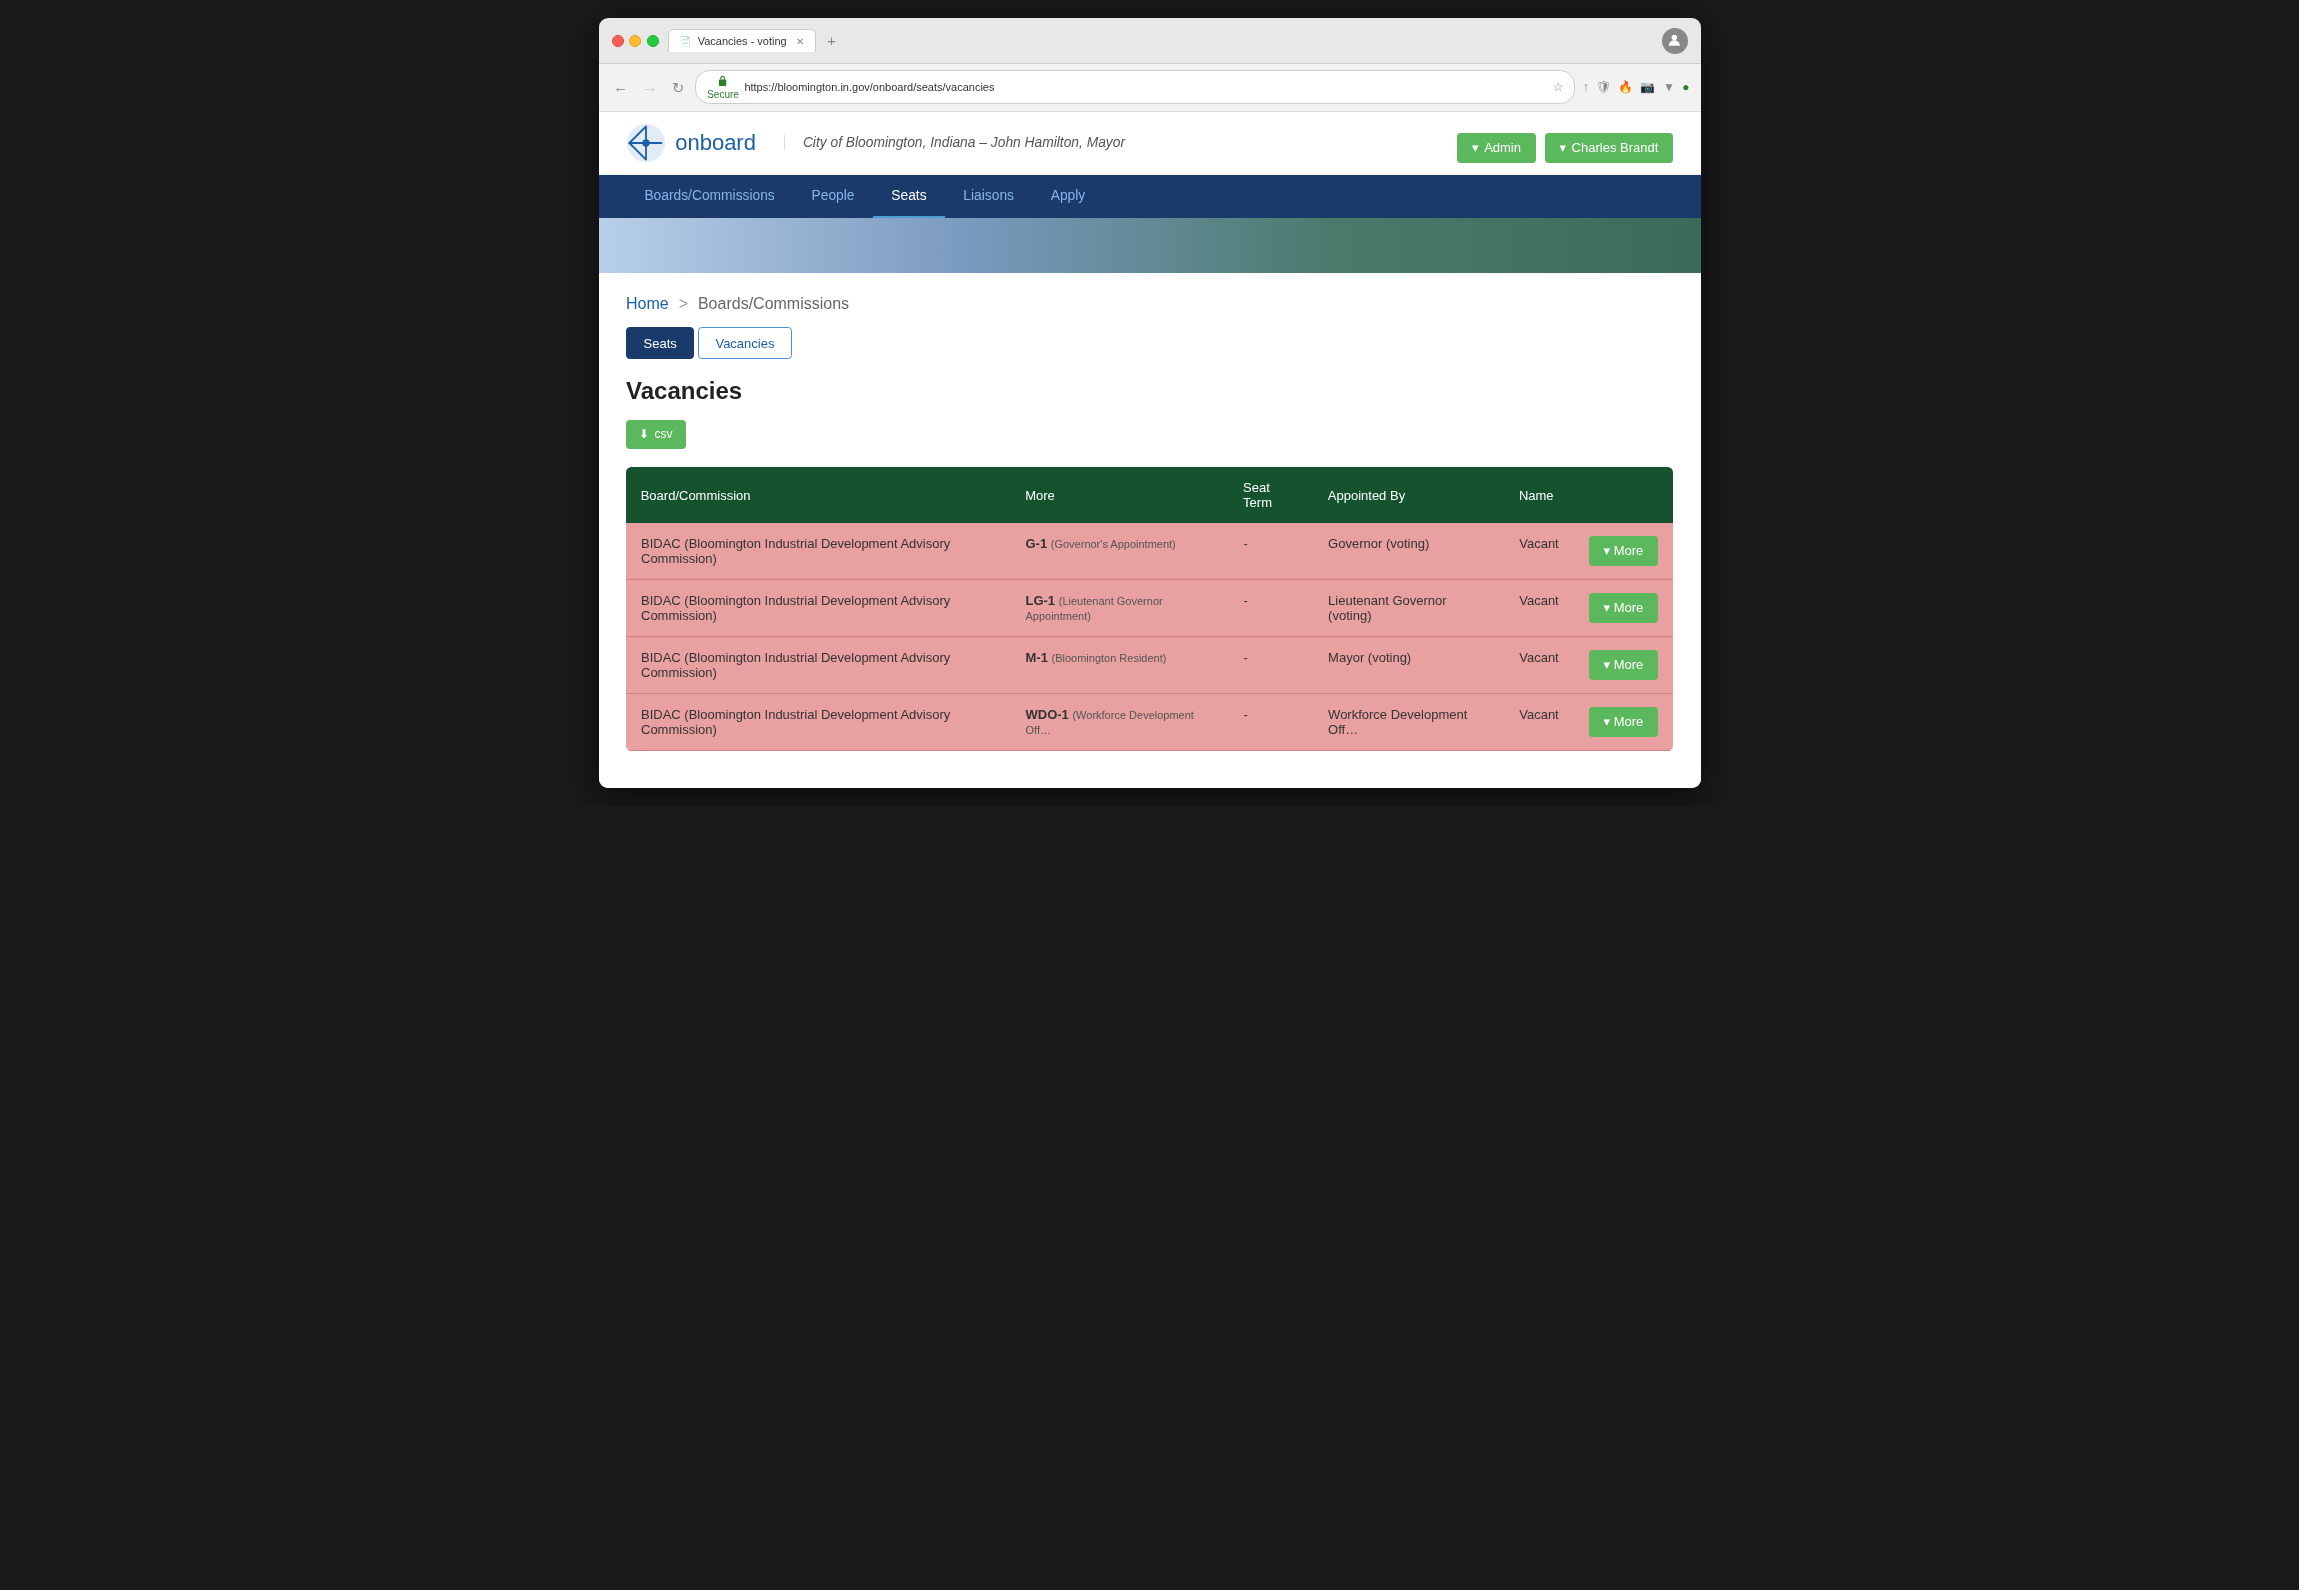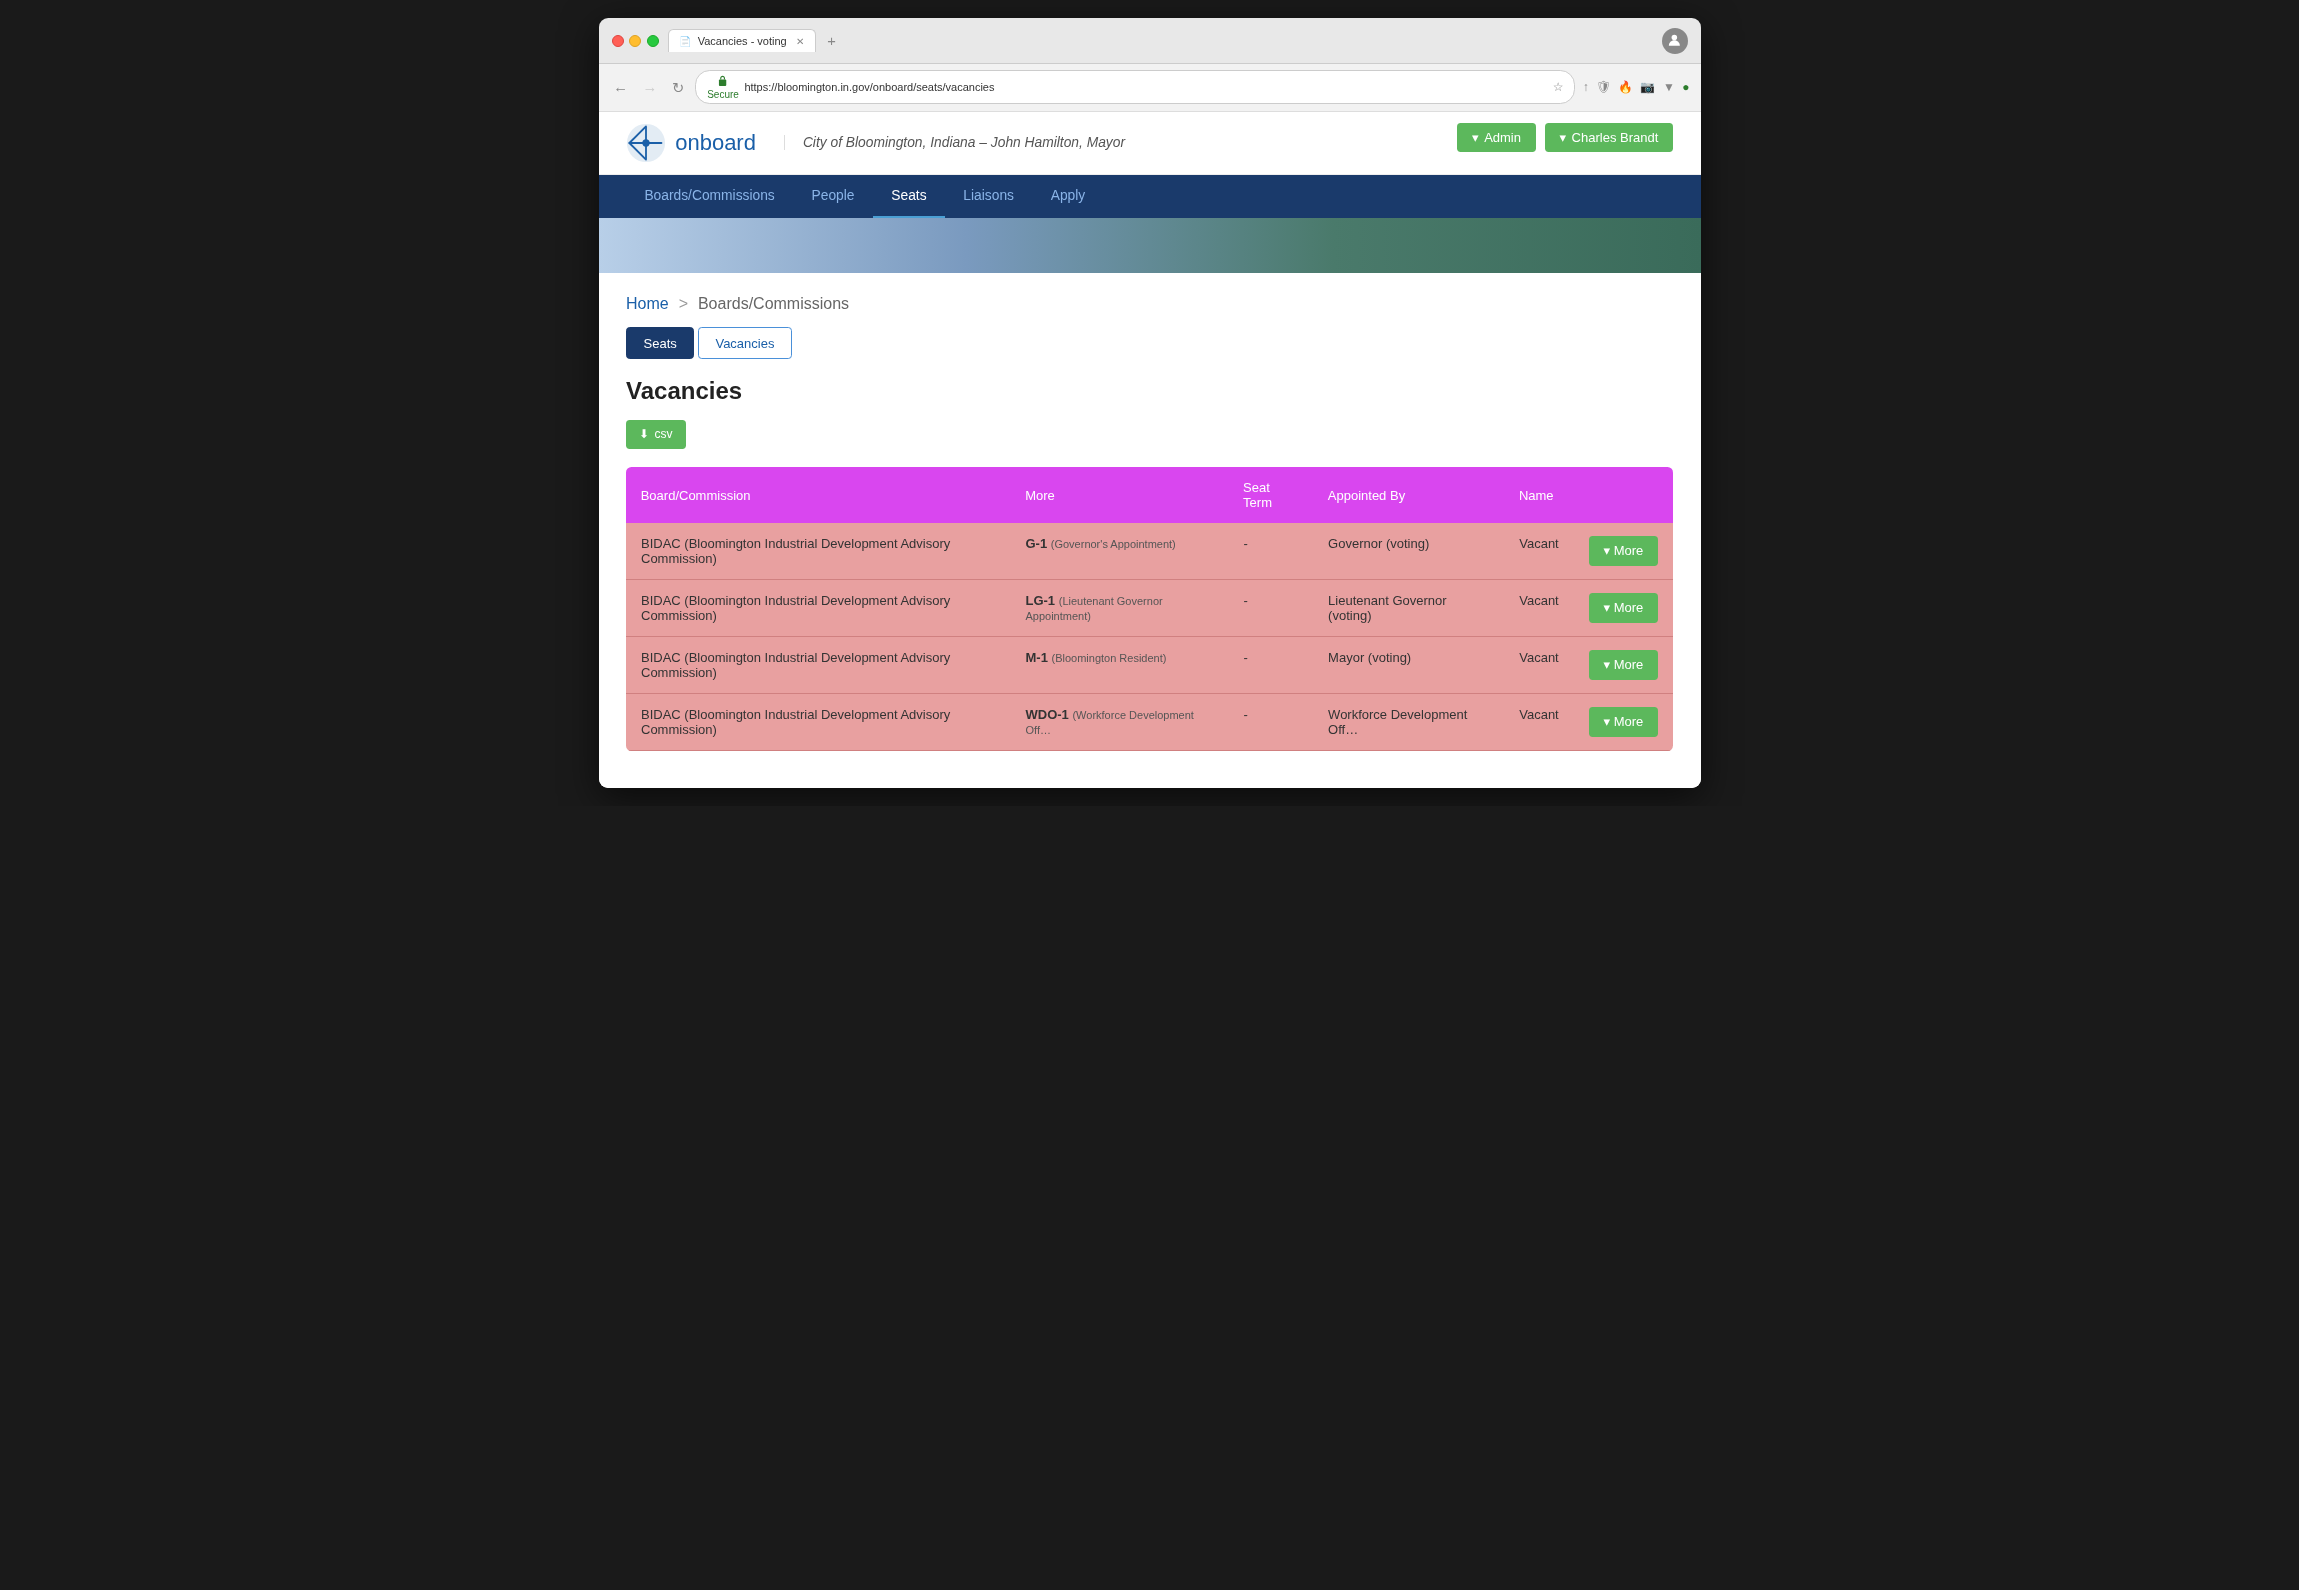--- a/index.html
+++ b/index.html
@@ -154,21 +154,21 @@
     
     .page-content {
       background: #fff;
     }
 
     
     .site-header {
       background: #fff;
       padding: 11px 27.5px;
       display: flex;
-      align-items: flex-start;
+      align-items: flex-end;
       justify-content: space-between;
       border-bottom: 0.9px solid #eee;
     }
 
     .logo-area {
       display: flex;
       align-items: center;
       gap: 9.2px;
     }
 
@@ -321,21 +321,21 @@
 
     
     .vacancies-table {
       width: 100%;
       border-collapse: collapse;
       border-radius: 5.5px;
       overflow: hidden;
     }
 
     .vacancies-table thead tr {
-      background: #d946ef;
+      background: #14532d;
       color: #fff;
       margin-top: 32px;
     }
 
     .vacancies-table thead th {
       padding: 13px 14.7px;
       text-align: left;
       font-weight: 500;
       font-size: 13px;
     }

